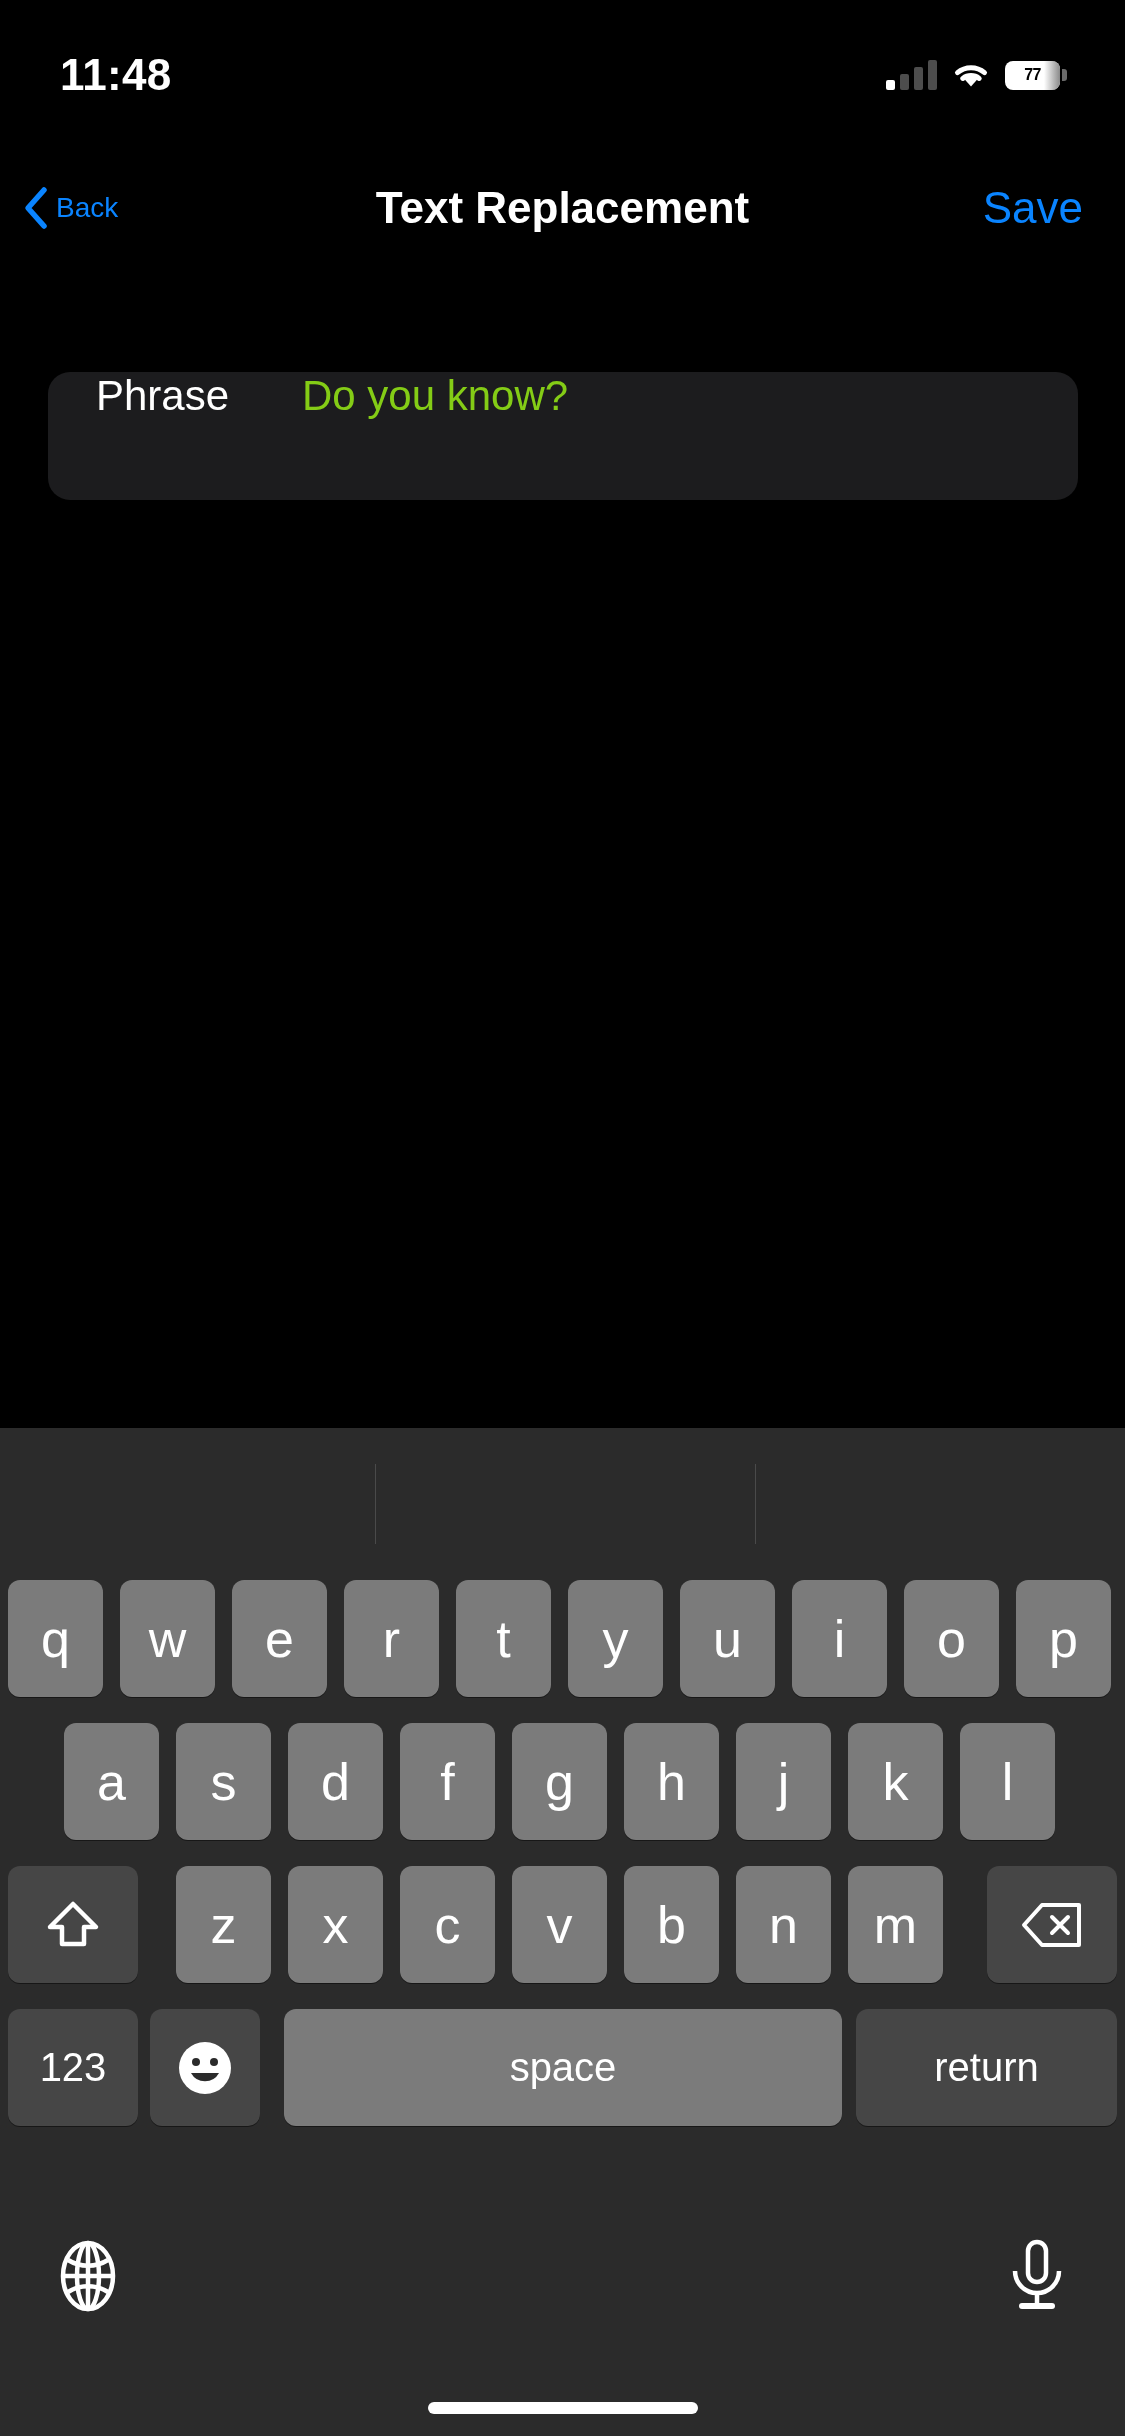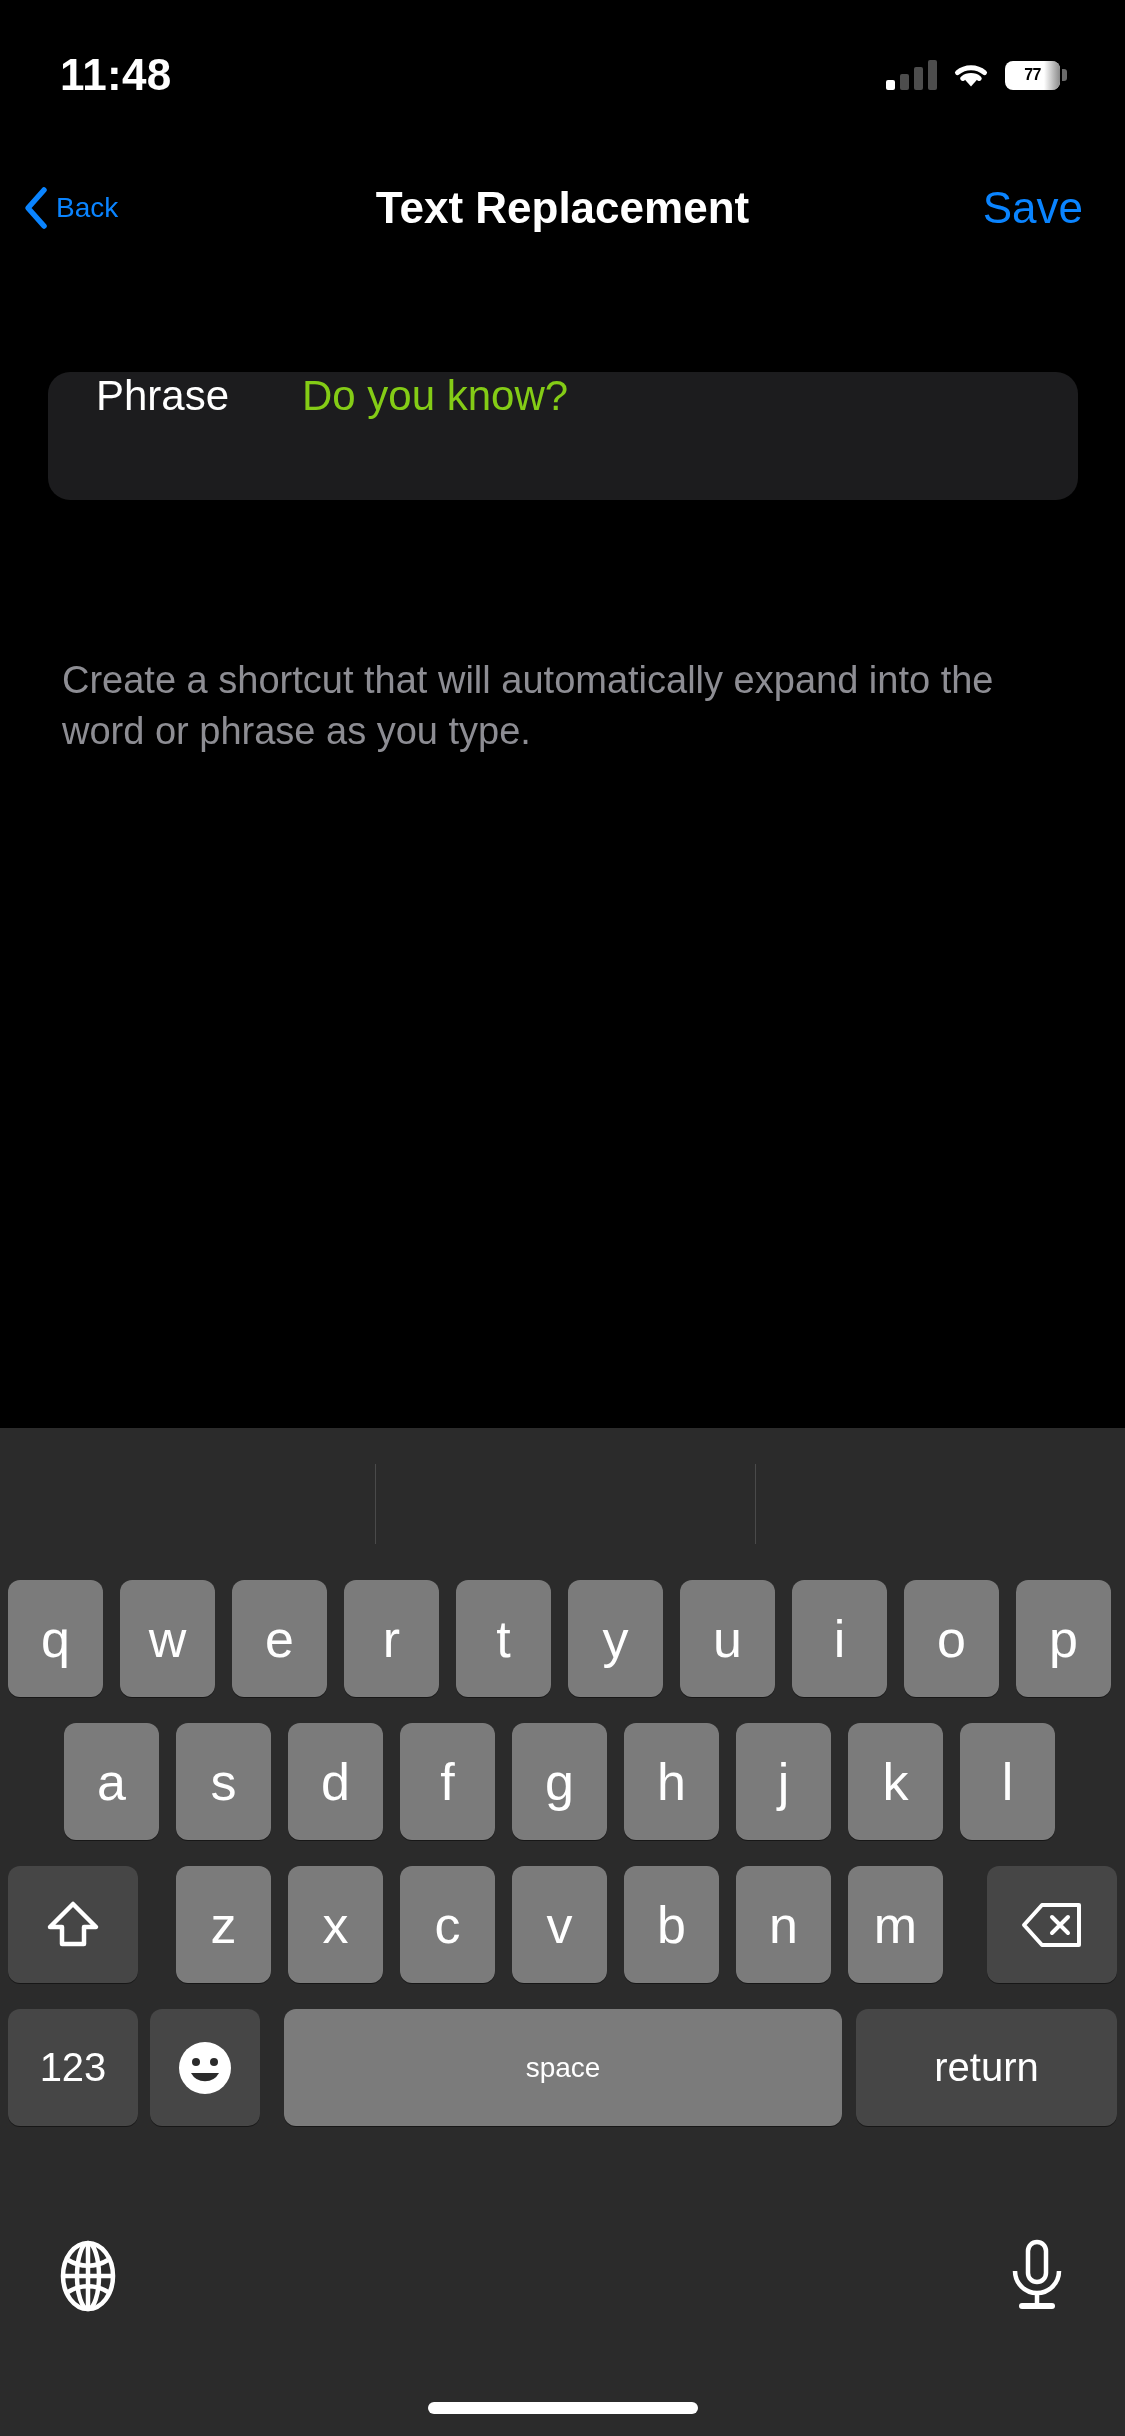--- a/index.html
+++ b/index.html
@@ -119,21 +119,21 @@
 
   .krow { position: relative; width: 1125px; height: 117px; margin-bottom: 26px; }
   .key {
     position: absolute; top: 0; height: 117px;
     background: #7b7b7b; border-radius: 12px;
     display: flex; align-items: center; justify-content: center;
     color: #fff; font-size: 52px; font-weight: 400;
     box-shadow: 0 1px 0 rgba(0,0,0,0.45);
   }
   .key.dark { background: #464646; }
-  .key.space { background: #7b7b7b; font-size: 28px; }
+  .key.space { background: #7b7b7b; font-size: 40px; }
   .key.ret { background: #464646; font-size: 40px; }
   .key.num { background: #464646; font-size: 40px; }
   .key.emoji { background: #464646; }
 
   .bottombar {
     position: absolute; left: 0; top: 2208px; width: 1125px; height: 228px;
     background: #2b2b2b;
   }
   .globe-btn { position: absolute; left: 48px; top: 28px; width: 80px; height: 80px; }
   .mic-btn { position: absolute; right: 48px; top: 28px; width: 80px; height: 80px; }
@@ -185,21 +185,20 @@
 
   <div class="card">
     <div class="row">
       <div class="row-label">Phrase</div>
       <div class="row-value">
         <span>Do you know?</span>
       </div>
     </div>
   </div>
 
-  <div class="footnote">Create a shortcut that will automatically expand into the word or phrase as you type.</div>
 
   <div class="keyboard">
     <div class="predictive">
       <div class="pred-div d1"></div>
       <div class="pred-div d2"></div>
     </div>
 
     <div class="krow" id="krow1">
         <div class="key" style="left: 8px; width: 95px;">q</div>
         <div class="key" style="left: 120px; width: 95px;">w</div>

